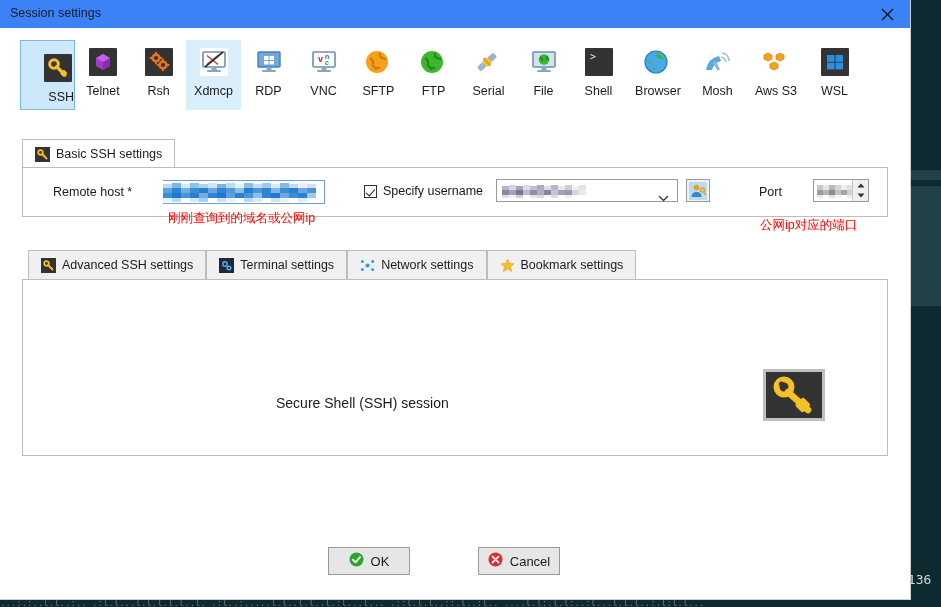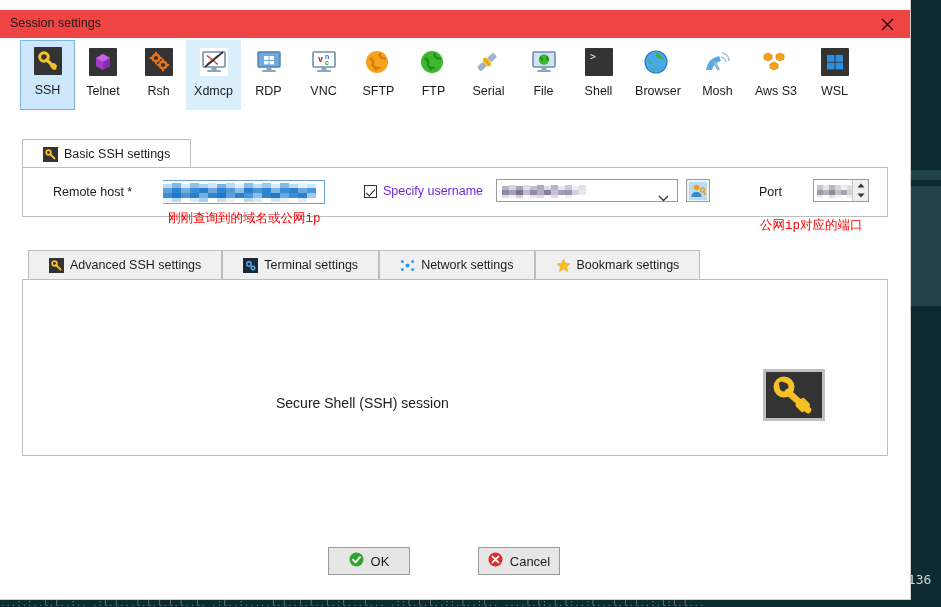--- a/index.html
+++ b/index.html
@@ -29,57 +29,57 @@
     font-size:9px;color:#7d8f8a;white-space:pre;overflow:hidden;opacity:.8;
   }
 
   
   #dialog{
     position:absolute;left:0;top:0;width:911px;height:600px;
     background:#ffffff;border:1px solid #cfcfcf;border-left:none;border-top:none;
     box-sizing:border-box;
   }
 
-  .titlebar{height:28px;position:relative;background:#ef4444;margin-top:10px;}
+  .titlebar{height:28px;position:relative;background:#3b82f6;}
   .titlebar .title{
     position:absolute;left:10px;top:6px;font-size:12.5px;color:#1b1b1b;
   }
   .close-btn{
     position:absolute;right:0;top:0;width:45px;height:28px;
     display:flex;align-items:center;justify-content:center;cursor:pointer;
   }
   .close-btn svg{display:block;}
 
   
   .proto-bar{
     position:absolute;left:20px;top:40px;width:875px;height:70px;
     display:flex;align-items:flex-start;
   }
   .proto{
     width:55px;height:70px;display:flex;flex-direction:column;
     align-items:center;justify-content:flex-start;padding-top:6px;
     box-sizing:border-box;cursor:pointer;flex:0 0 auto;
   }
-  .proto.sel{background:#cde8fa;border:1px solid #7ab8e0;padding-top:4px;}
+  .proto.sel{background:#cde8fa;border:1px solid #7ab8e0;padding-top:11px;align-items:flex-end;}
   .proto.hover{background:#daeffb;}
   .proto .ico{width:32px;height:32px;position:relative;}
   .proto .lbl{font-size:12.5px;color:#1b1b1b;margin-top:6px;white-space:nowrap;}
   .w-telnet{width:56px;}
   .w-aws{width:62px;}
   .w-browser{width:64px;}
 
   
   .tile{width:28px;height:28px;margin:2px auto 0;border-radius:1px;position:relative;}
   .tile-dark{background:#333333;}
   .tile-mon{background:#ffffff;}
 
   
   .tabstrip-1{position:absolute;left:22px;top:139px;}
   .tab{
-    display:inline-flex;align-items:center;gap:6px;height:29px;padding:0 20px;
+    display:inline-flex;align-items:center;gap:6px;height:29px;padding:0 12px;
     border:1px solid #bdbdbd;border-bottom:none;font-size:12.5px;color:#1b1b1b;
     background:#f0f0f0;box-sizing:border-box;cursor:pointer;position:relative;
   }
   .tab.active{background:#ffffff;}
   .tab .tico{width:15px;height:15px;position:relative;flex:0 0 auto;}
 
   .panel-basic{
     position:absolute;left:22px;top:167px;width:866px;height:50px;
     border:1px solid #bdbdbd;background:#ffffff;box-sizing:border-box;
   }
@@ -90,21 +90,21 @@
     overflow:hidden;cursor:text;
   }
   .mosaic{position:absolute;inset:0;}
 
   .chk-wrap{position:absolute;left:341px;top:16px;display:flex;align-items:center;gap:6px;cursor:pointer;}
   .chkbox{width:13px;height:13px;border:1px solid #333;background:#fff;position:relative;box-sizing:border-box;}
   .chkbox:after{
     content:"";position:absolute;left:3px;top:1px;width:4px;height:8px;
     border:solid #1b1b1b;border-width:0 1.6px 1.6px 0;transform:rotate(42deg);
   }
-  .chk-lbl{font-size:12.5px;color:#6d28d9;}
+  .chk-lbl{font-size:12.5px;color:#0f172a;}
 
   .user-combo{
     position:absolute;left:473px;top:11px;width:182px;height:23px;
     border:1px solid #9a9a9a;background:#ffffff;box-sizing:border-box;cursor:pointer;
   }
   .combo-arrow{position:absolute;right:8px;top:8px;}
   .user-btn{
     position:absolute;left:663px;top:11px;width:24px;height:23px;
     border:1px solid #9a9a9a;background:#f2f2f2;box-sizing:border-box;cursor:pointer;
     display:flex;align-items:center;justify-content:center;
@@ -116,21 +116,21 @@
     border:1px solid #9a9a9a;background:#ffffff;box-sizing:border-box;cursor:text;
   }
   .spin-btns{
     position:absolute;right:0;top:0;width:15px;height:100%;
     border-left:1px solid #c8c8c8;background:#efefef;
     display:flex;flex-direction:column;
   }
   .spin-btns div{flex:1;display:flex;align-items:center;justify-content:center;cursor:pointer;}
 
   .anno{position:absolute;color:#ff0000;font-size:12.5px;white-space:nowrap;
-        font-family:Liberation Mono, monospace;}
+        font-family:Liberation Sans, sans-serif;}
   .anno-host{left:168px;top:210px;}
   .anno-port{left:760px;top:217px;}
 
   
   .tabstrip-2{position:absolute;left:28px;top:250px;display:flex;}
   .panel-main{
     position:absolute;left:22px;top:279px;width:866px;height:177px;
     border:1px solid #bdbdbd;background:#ffffff;box-sizing:border-box;
   }
   .ssh-text{position:absolute;left:253px;top:115px;font-size:14px;color:#1b1b1b;}

